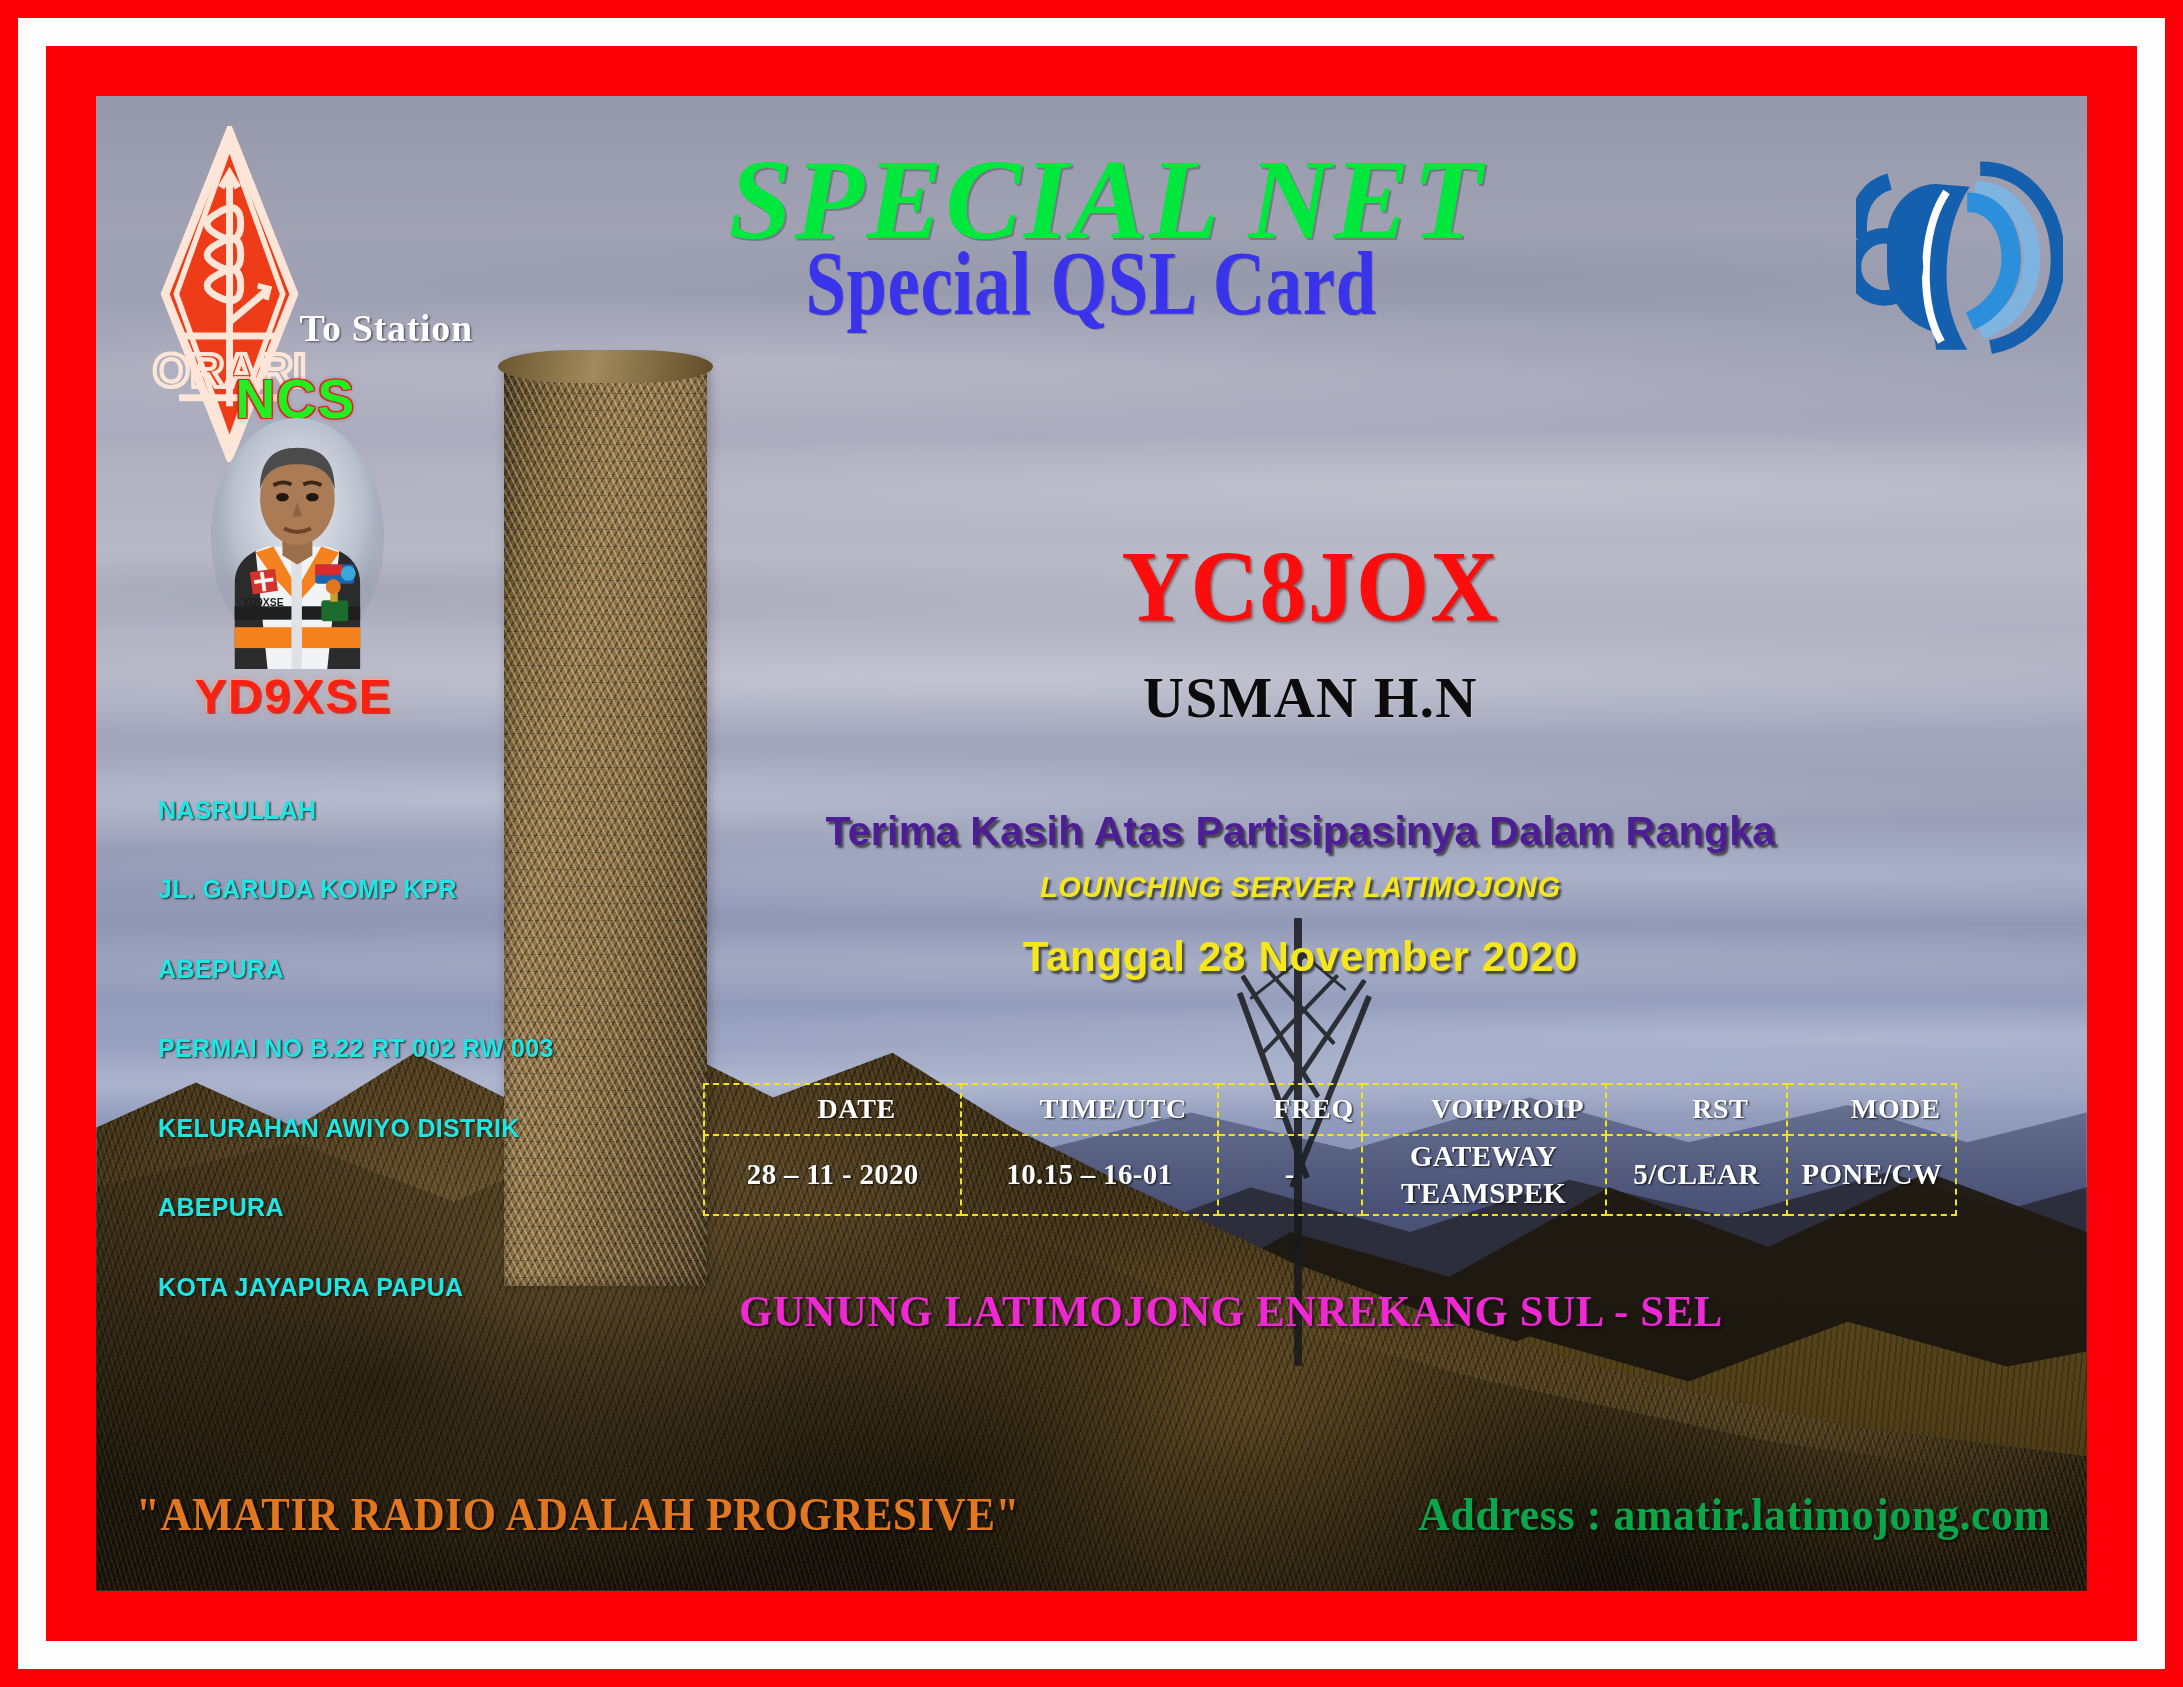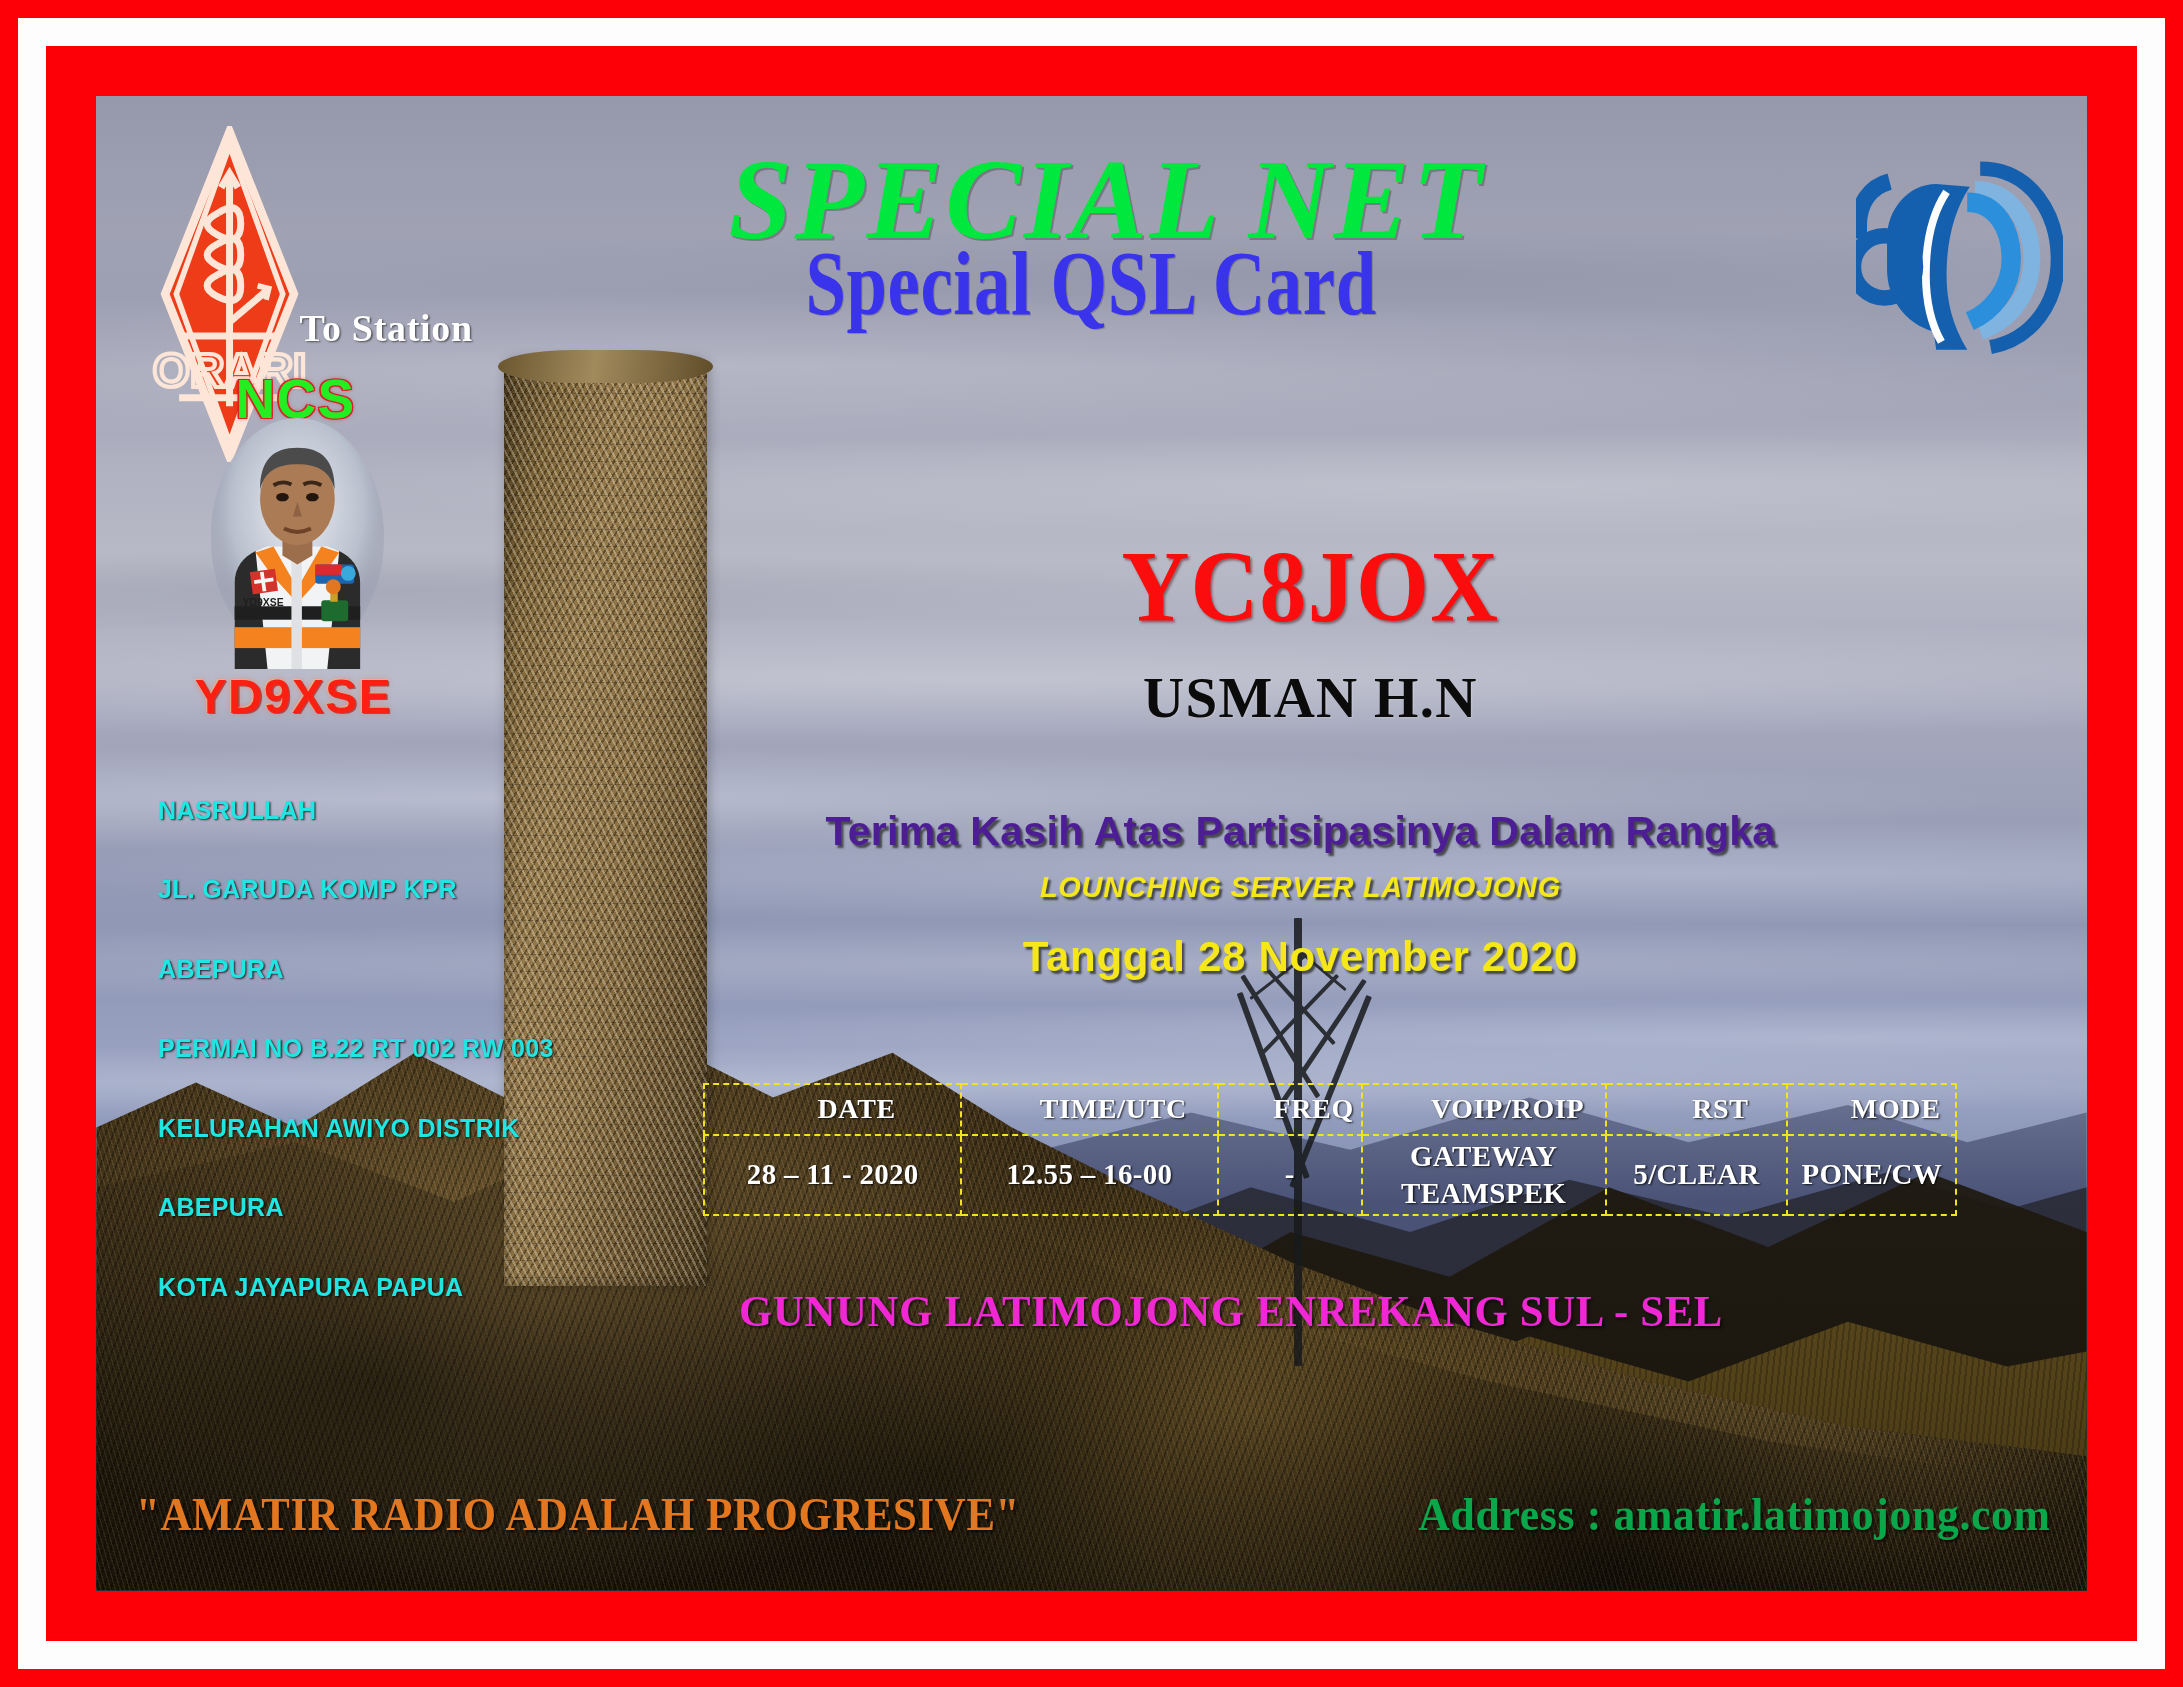--- a/index.html
+++ b/index.html
@@ -416,21 +416,21 @@
                 <th>TIME/UTC</th>
                 <th>FREQ</th>
                 <th>VOIP/ROIP</th>
                 <th>RST</th>
                 <th>MODE</th>
               </tr>
             </thead>
             <tbody>
               <tr>
                 <td>28 – 11 - 2020</td>
-                <td>12.55 – 16-00</td>
+                <td>10.15 – 16-01</td>
                 <td>-</td>
                 <td style="white-space:pre-line">GATEWAY
 TEAMSPEK</td>
                 <td>5/CLEAR</td>
                 <td>PONE/CW</td>
               </tr>
             </tbody>
           </table>
 
           <div class="abs t-mountain">GUNUNG LATIMOJONG ENREKANG SUL - SEL</div>

